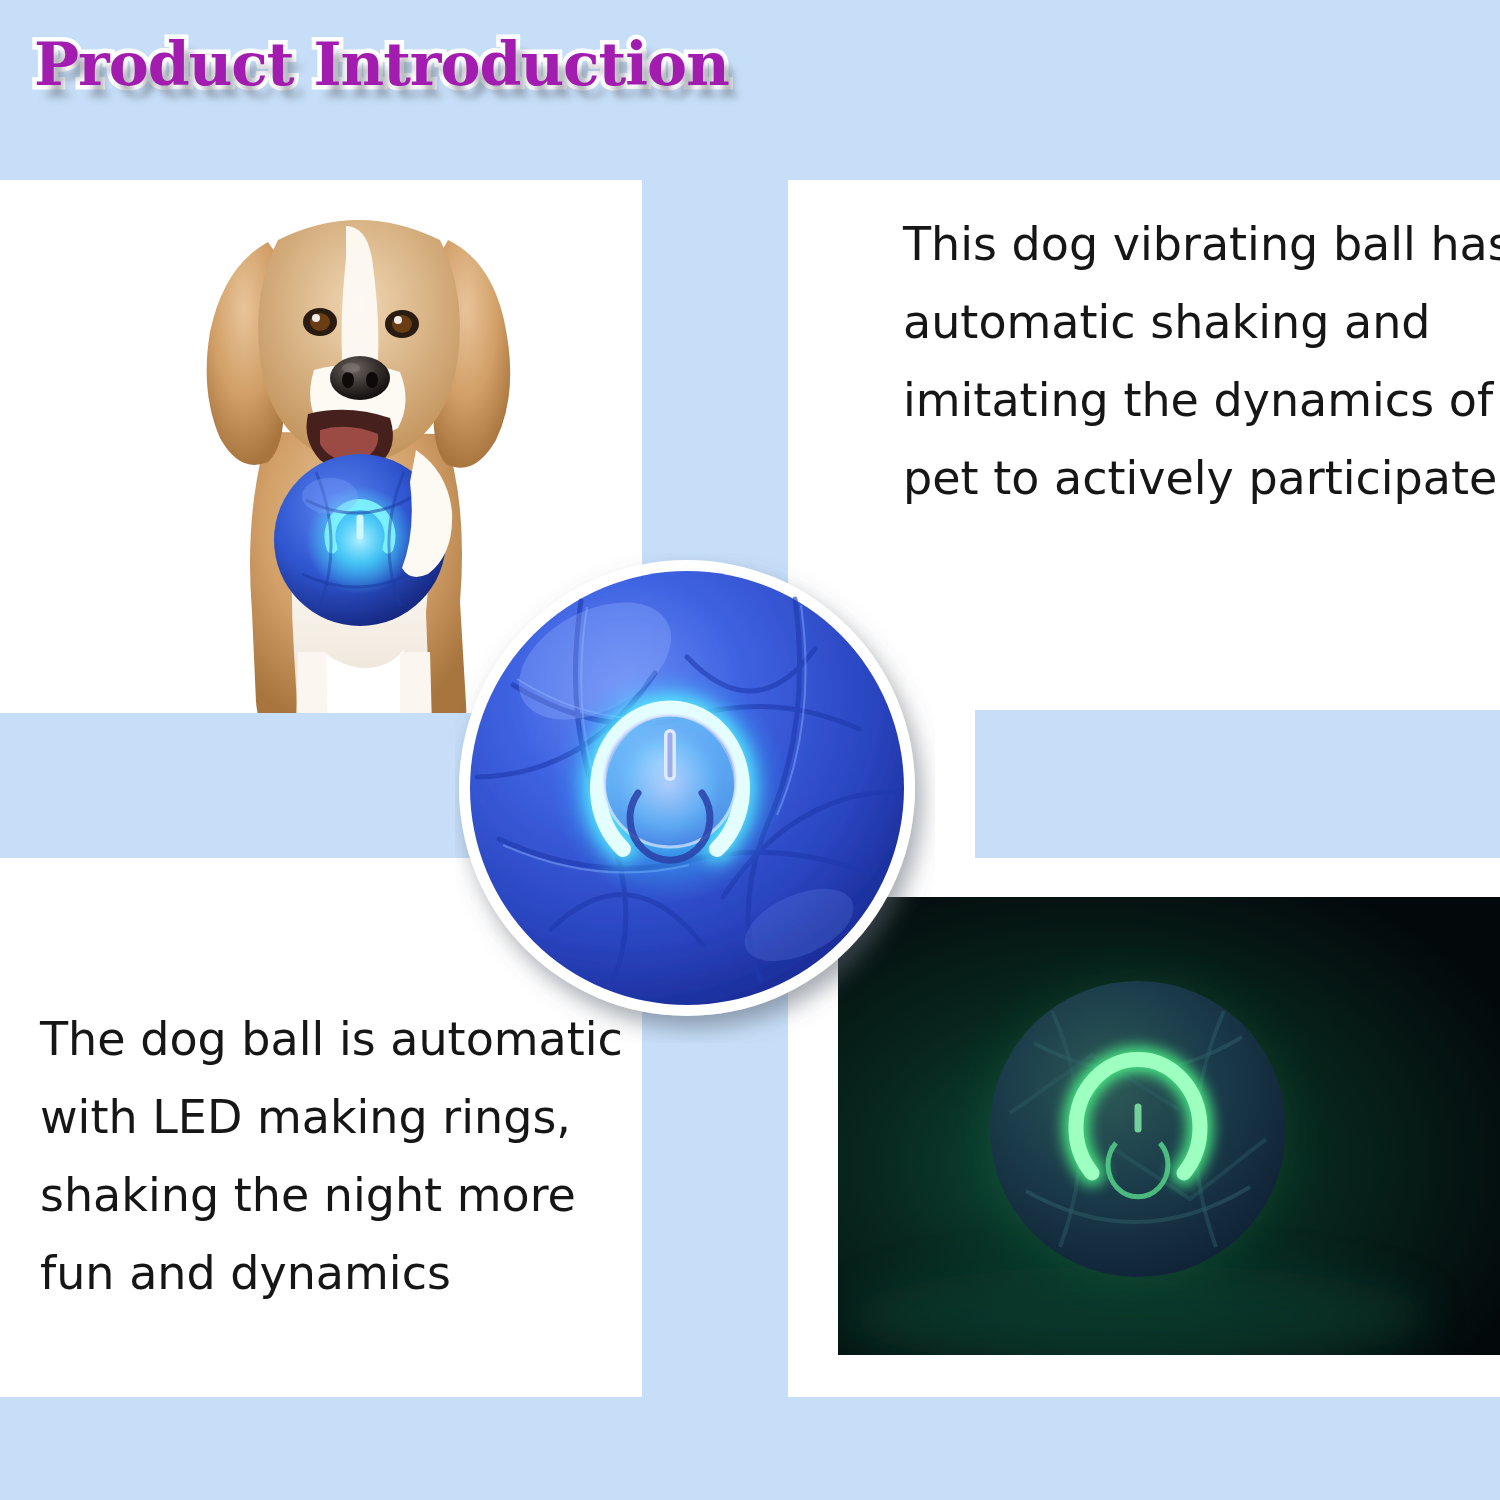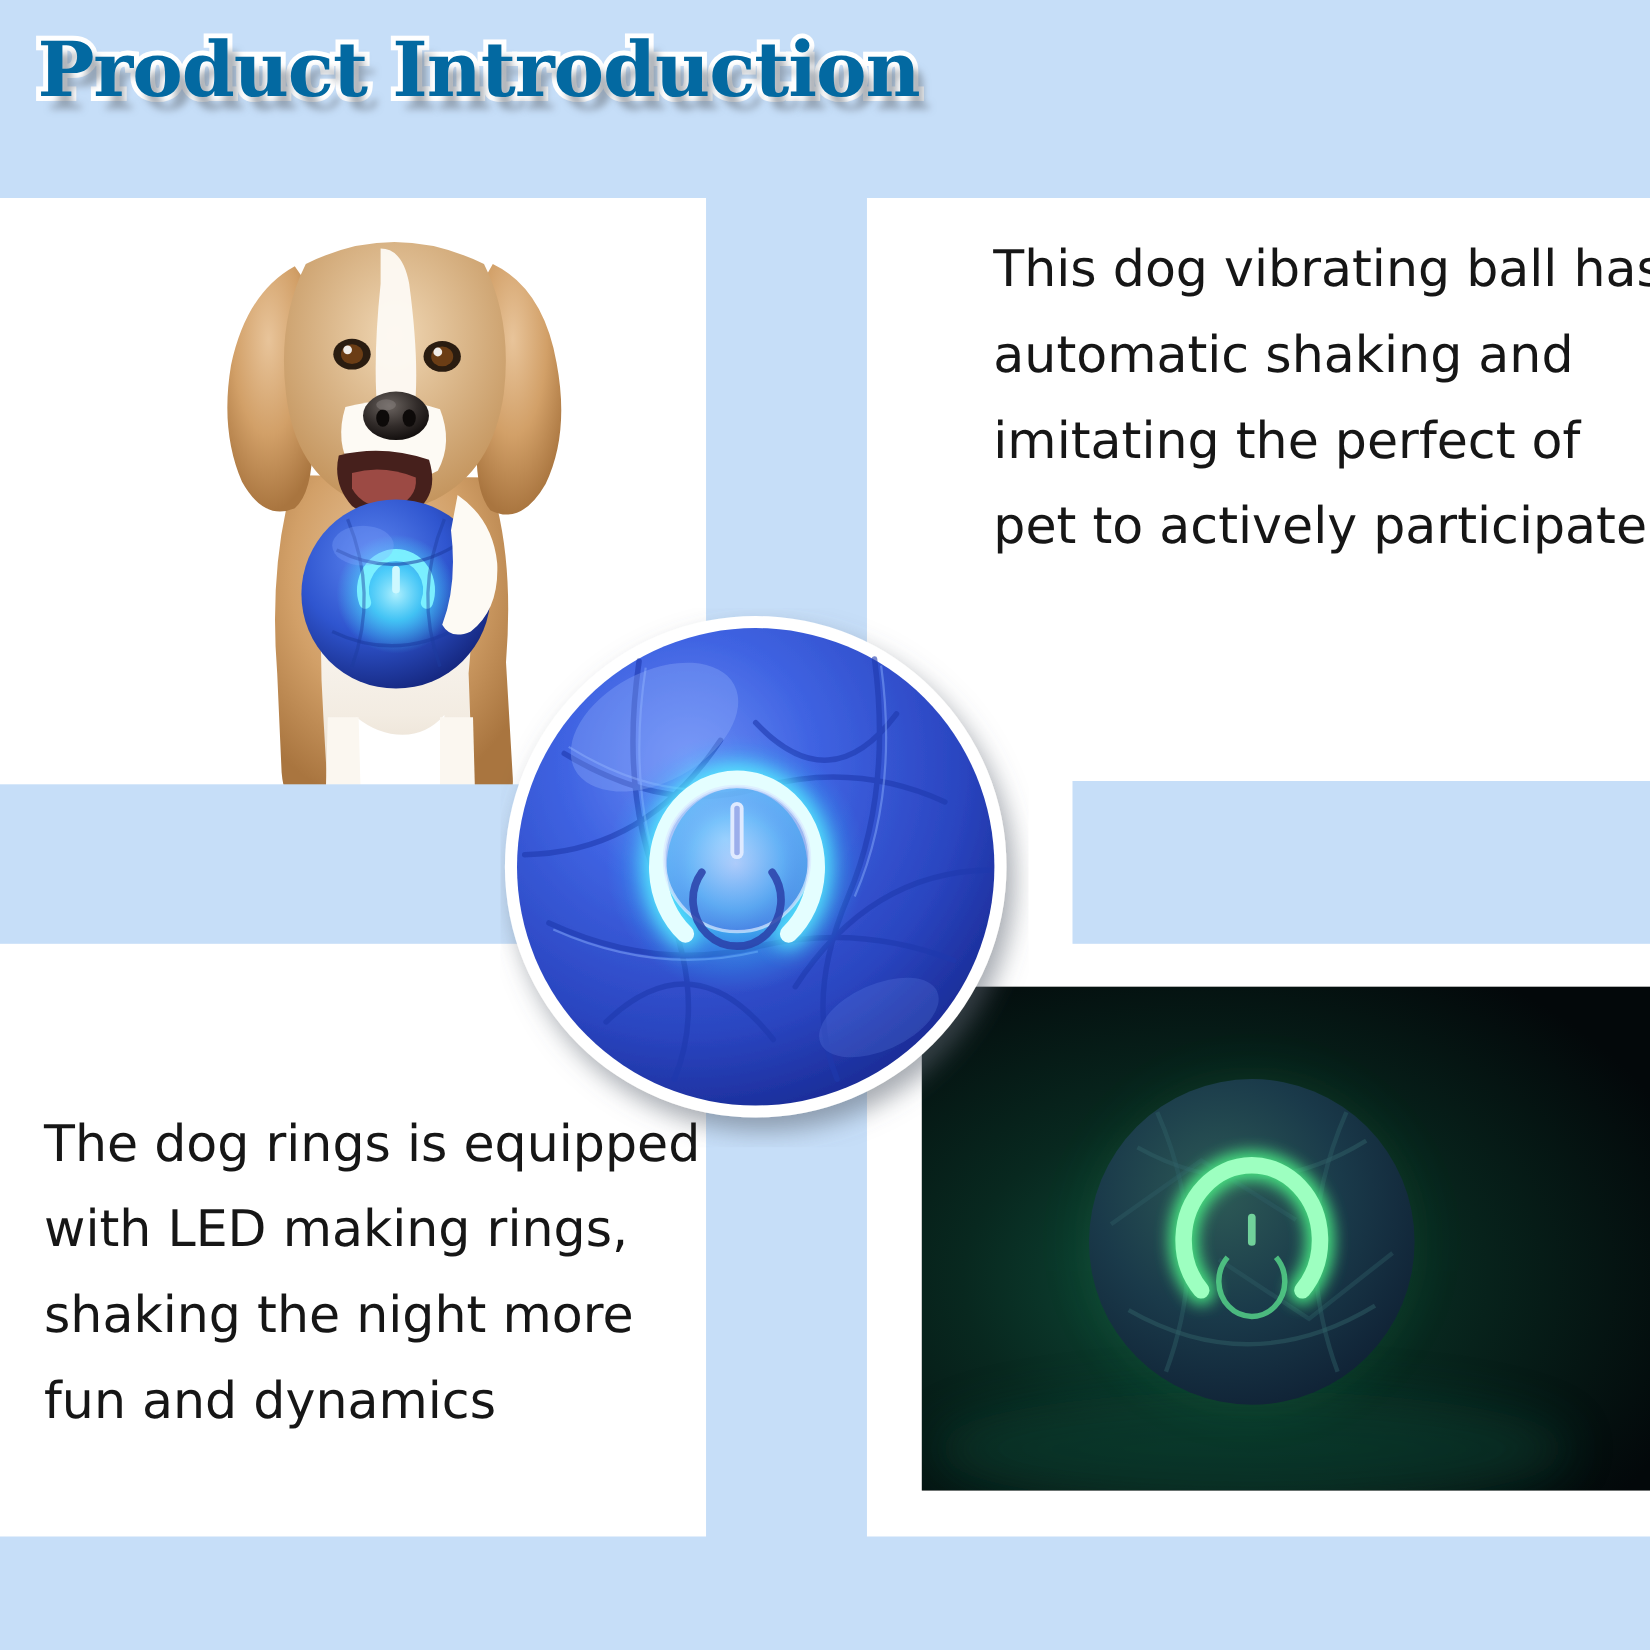--- a/index.html
+++ b/index.html
@@ -12,24 +12,24 @@
 
   
   #header-band {
     position:absolute; left:0; top:0; width:1500px; height:180px;
     background:#c6def8;
   }
   #page-title {
     position:absolute; left:34px; top:14px;
     font-family:"DejaVu Serif", serif;
     font-weight:700;
-    font-size:69px;
+    font-size:60px;
     line-height:100px;
     letter-spacing:-1px;
-    color:#0369a1;
+    color:#a21caf;
     -webkit-text-stroke:9px #ffffff;
     paint-order:stroke fill;
     text-shadow:9px 12px 7px rgba(110,118,130,0.55);
     white-space:nowrap;
   }
 
   
   #left-panel {
     position:absolute; left:0; top:180px; width:642px; height:1217px;
     background:#ffffff;
@@ -317,22 +317,22 @@
 
 <div id="footer-band"></div>
 
 <div id="header-title-wrap">
   <div id="page-title">Product Introduction</div>
 </div>
 
 <div id="right-copy">
   <p>This dog vibrating ball has</p>
   <p>automatic shaking and</p>
-  <p>imitating the perfect of</p>
+  <p>imitating the dynamics of</p>
   <p>pet to actively participate.</p>
 </div>
 
 <div id="left-copy">
-  <p>The dog rings is equipped</p>
+  <p>The dog ball is automatic</p>
   <p>with LED making rings,</p>
   <p>shaking the night more</p>
   <p>fun and dynamics</p>
 </div>
 
 </body></html>

